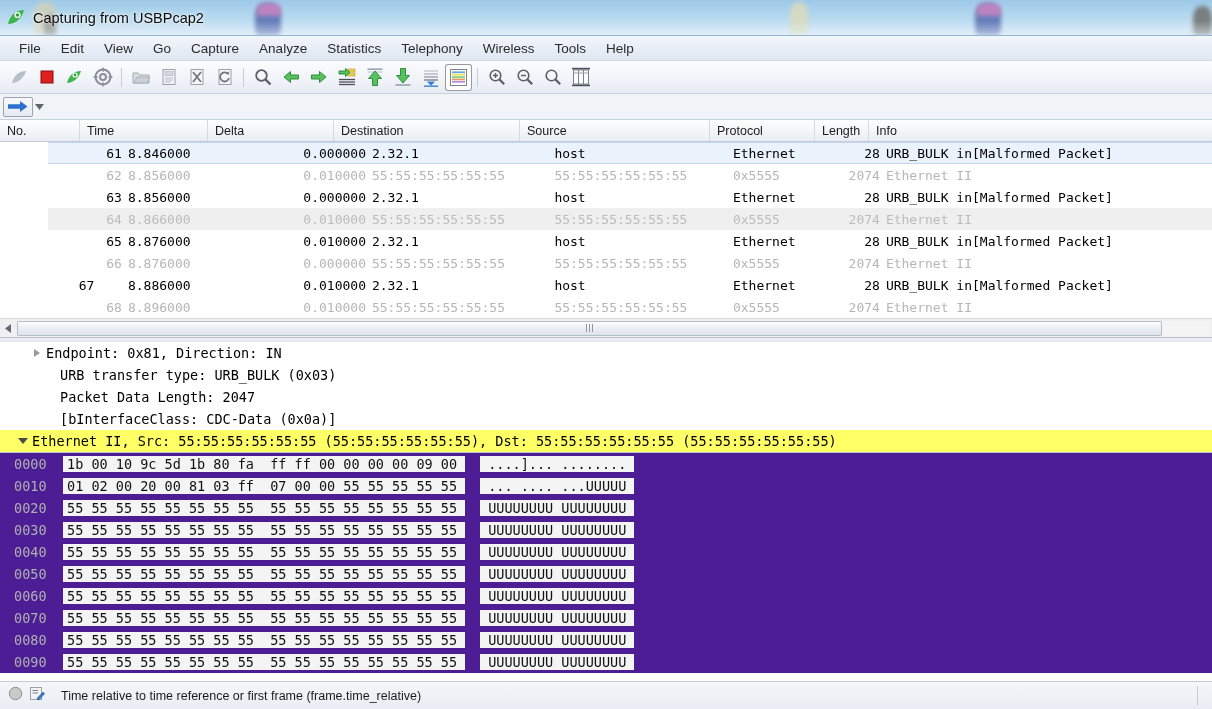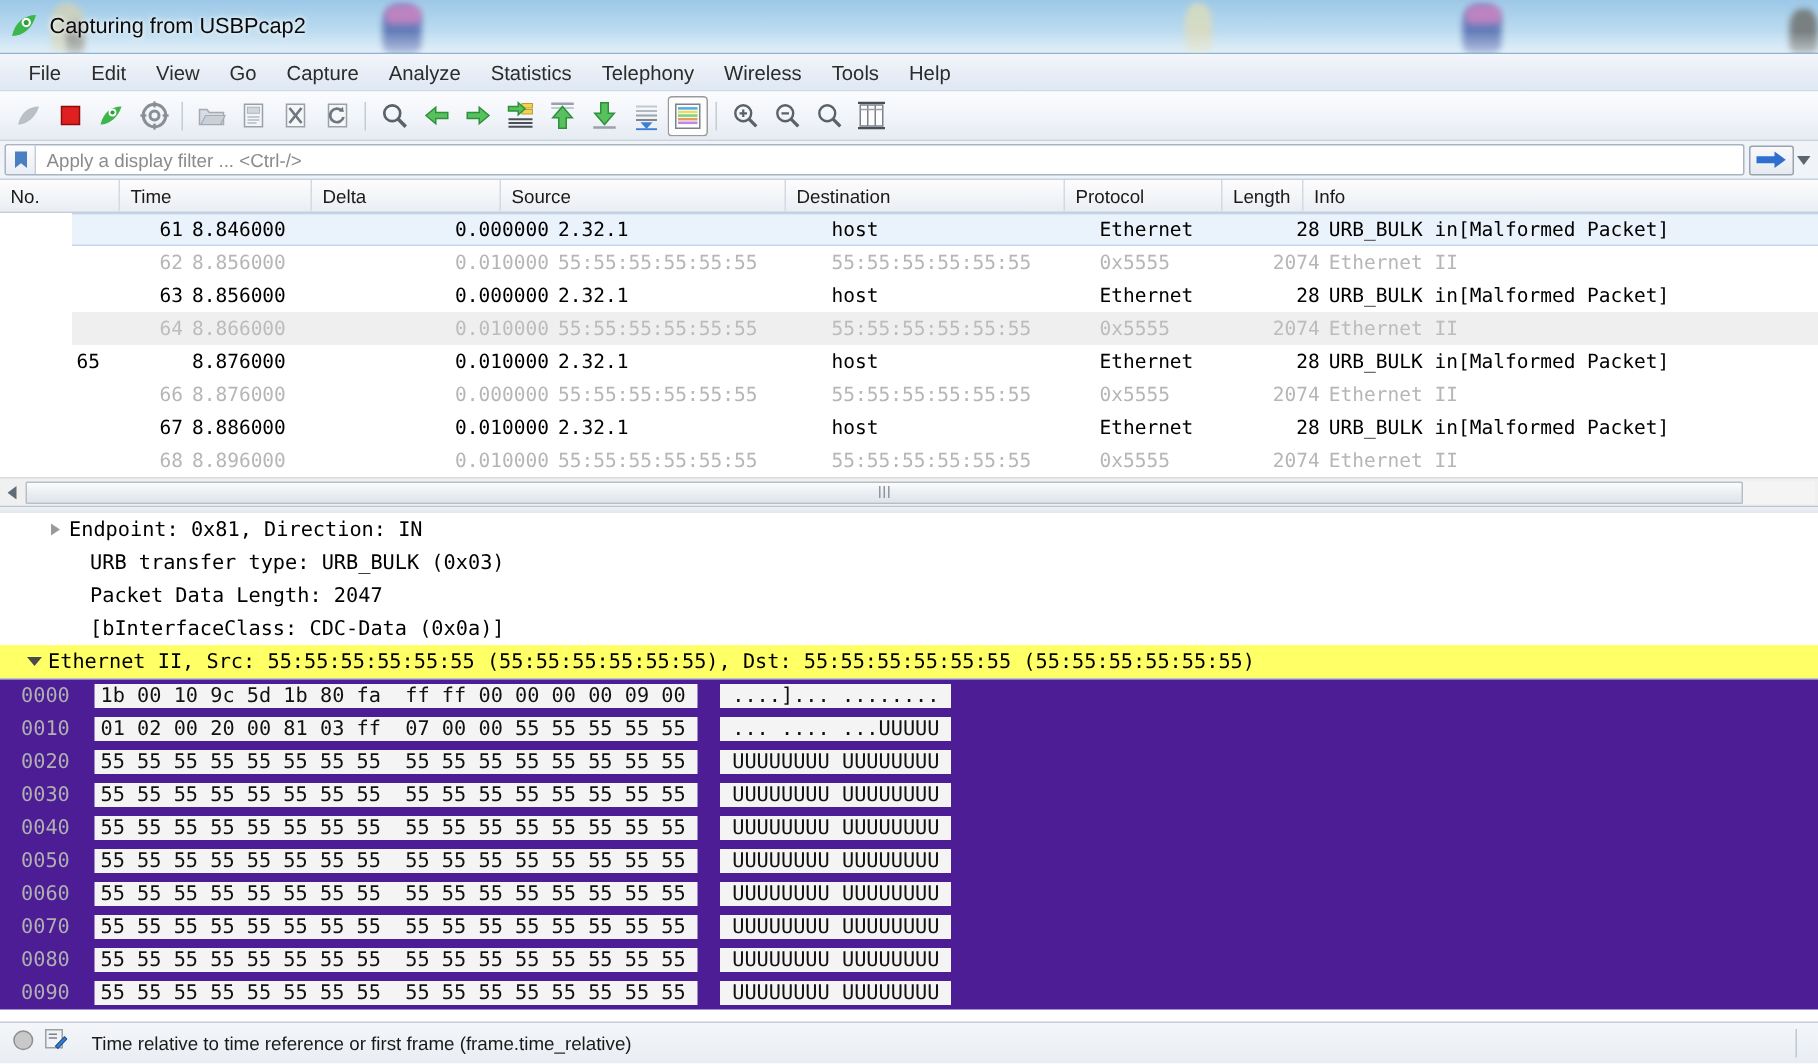--- a/index.html
+++ b/index.html
@@ -363,47 +363,39 @@
         <line x1="7.5" y1="3" x2="7.5" y2="17" stroke="#7b828a" stroke-width="1"></line>
         <line x1="12.5" y1="3" x2="12.5" y2="17" stroke="#7b828a" stroke-width="1"></line>
         <line x1="2.5" y1="6" x2="17.5" y2="6" stroke="#9aa1a9" stroke-width="1"></line>
         <line x1="1" y1="1.6" x2="19" y2="1.6" stroke="#4a4f56" stroke-width="1.6"></line>
         <line x1="1" y1="18.4" x2="19" y2="18.4" stroke="#4a4f56" stroke-width="1.6"></line>
       </svg>
     </div>
   </div>
 
   <div class="filterbar">
-    <div class="filter-box">
-      <span class="bookmark-ico">
-        <svg width="12" height="13" viewBox="0 0 12 13">
-          <path d="M2 1 h8 v11 l-4 -3.2 -4 3.2 Z" fill="#4a7fc1"></path>
-        </svg>
-      </span>
-      <span class="filter-placeholder">Apply a display filter ... &lt;Ctrl-/&gt;</span>
-    </div>
     <div class="filter-apply">
       <svg width="22" height="13" viewBox="0 0 22 13">
         <path d="M1 4.2 H13 V1 L20.5 6.5 L13 12 V8.8 H1 Z" fill="#2f6fd0"></path>
       </svg>
     </div>
     <div class="filter-caret">
       <svg width="9" height="6" viewBox="0 0 9 6">
           <path d="M0 0 H9 L4.5 6 Z" fill="#5c6670"></path>
         </svg>
     </div>
   </div>
 
   <div class="packet-pane">
     <div class="plist-header">
       <div class="th" style="width:80px">No.</div>
       <div class="th" style="width:128px">Time</div>
       <div class="th" style="width:126px">Delta</div>
+      <div class="th" style="width:186px">Destination</div>
       <div class="th" style="width:190px">Source</div>
-      <div class="th" style="width:186px">Destination</div>
       <div class="th" style="width:105px">Protocol</div>
       <div class="th" style="width:54px">Length</div>
       <div class="th" style="width:343px;border-right:none">Info</div>
     </div>
     <div id="packet-rows">
         <div class="prow sel">
           <div class="c" style="width: 80px; text-align: right;">61</div>
           <div class="c" style="width: 128px; text-align: left;">8.846000</div>
           <div class="c" style="width: 126px; text-align: right;">0.000000</div>
           <div class="c" style="width: 190px; text-align: left;">2.32.1</div>
@@ -436,41 +428,41 @@
           <div class="c" style="width: 80px; text-align: right;">64</div>
           <div class="c" style="width: 128px; text-align: left;">8.866000</div>
           <div class="c" style="width: 126px; text-align: right;">0.010000</div>
           <div class="c" style="width: 190px; text-align: left;">55:55:55:55:55:55</div>
           <div class="c" style="width: 186px; text-align: left;">55:55:55:55:55:55</div>
           <div class="c" style="width: 105px; text-align: left;">0x5555</div>
           <div class="c" style="width: 54px; text-align: right;">2074</div>
           <div class="c" style="width: 343px; text-align: left;">Ethernet II</div>
         </div>
         <div class="prow norm">
-          <div class="c" style="width: 80px; ">65</div>
+          <div class="c" style="width: 80px; text-align: right;">65</div>
           <div class="c" style="width: 128px; text-align: left;">8.876000</div>
           <div class="c" style="width: 126px; text-align: right;">0.010000</div>
           <div class="c" style="width: 190px; text-align: left;">2.32.1</div>
           <div class="c" style="width: 186px; text-align: left;">host</div>
           <div class="c" style="width: 105px; text-align: left;">Ethernet</div>
           <div class="c" style="width: 54px; text-align: right;">28</div>
           <div class="c" style="width: 343px; text-align: left;">URB_BULK in[Malformed Packet]</div>
         </div>
         <div class="prow gray">
           <div class="c" style="width: 80px; text-align: right;">66</div>
           <div class="c" style="width: 128px; text-align: left;">8.876000</div>
           <div class="c" style="width: 126px; text-align: right;">0.000000</div>
           <div class="c" style="width: 190px; text-align: left;">55:55:55:55:55:55</div>
           <div class="c" style="width: 186px; text-align: left;">55:55:55:55:55:55</div>
           <div class="c" style="width: 105px; text-align: left;">0x5555</div>
           <div class="c" style="width: 54px; text-align: right;">2074</div>
           <div class="c" style="width: 343px; text-align: left;">Ethernet II</div>
         </div>
         <div class="prow norm">
-          <div class="c" style="width: 80px; text-align: right;">67</div>
+          <div class="c" style="width: 80px; text-align: center;">67</div>
           <div class="c" style="width: 128px; text-align: left;">8.886000</div>
           <div class="c" style="width: 126px; text-align: right;">0.010000</div>
           <div class="c" style="width: 190px; text-align: left;">2.32.1</div>
           <div class="c" style="width: 186px; text-align: left;">host</div>
           <div class="c" style="width: 105px; text-align: left;">Ethernet</div>
           <div class="c" style="width: 54px; text-align: right;">28</div>
           <div class="c" style="width: 343px; text-align: left;">URB_BULK in[Malformed Packet]</div>
         </div>
         <div class="prow gray">
           <div class="c" style="width: 80px; text-align: right;">68</div>

